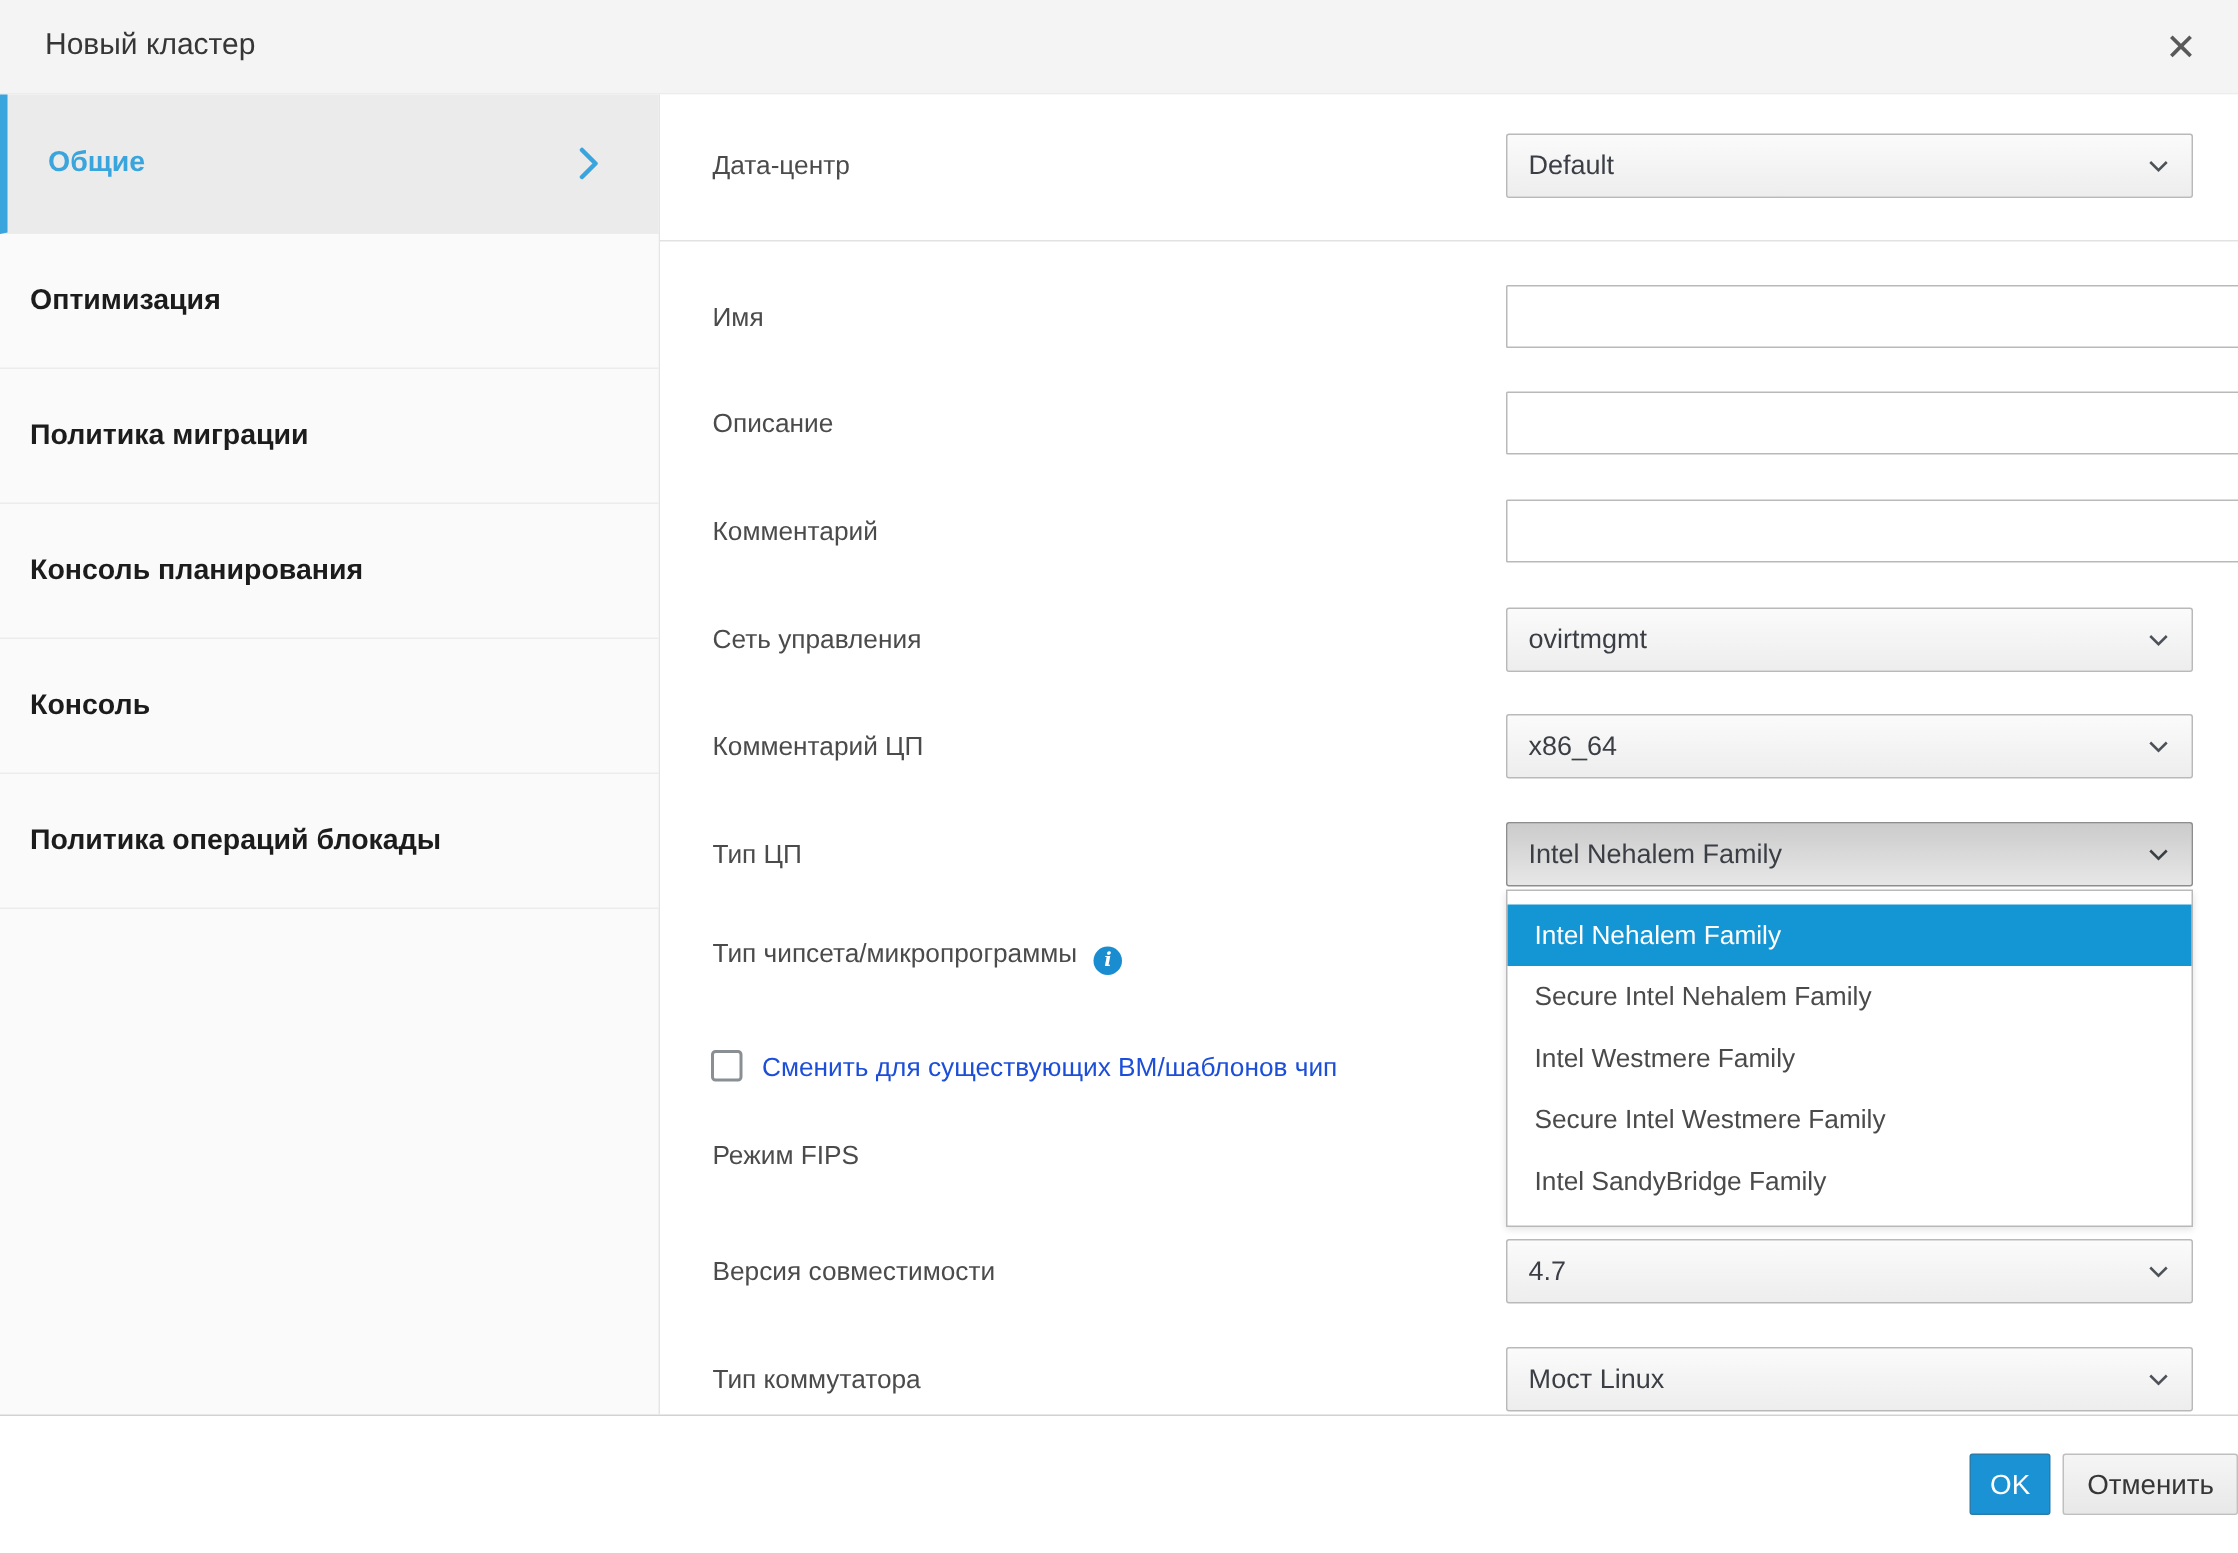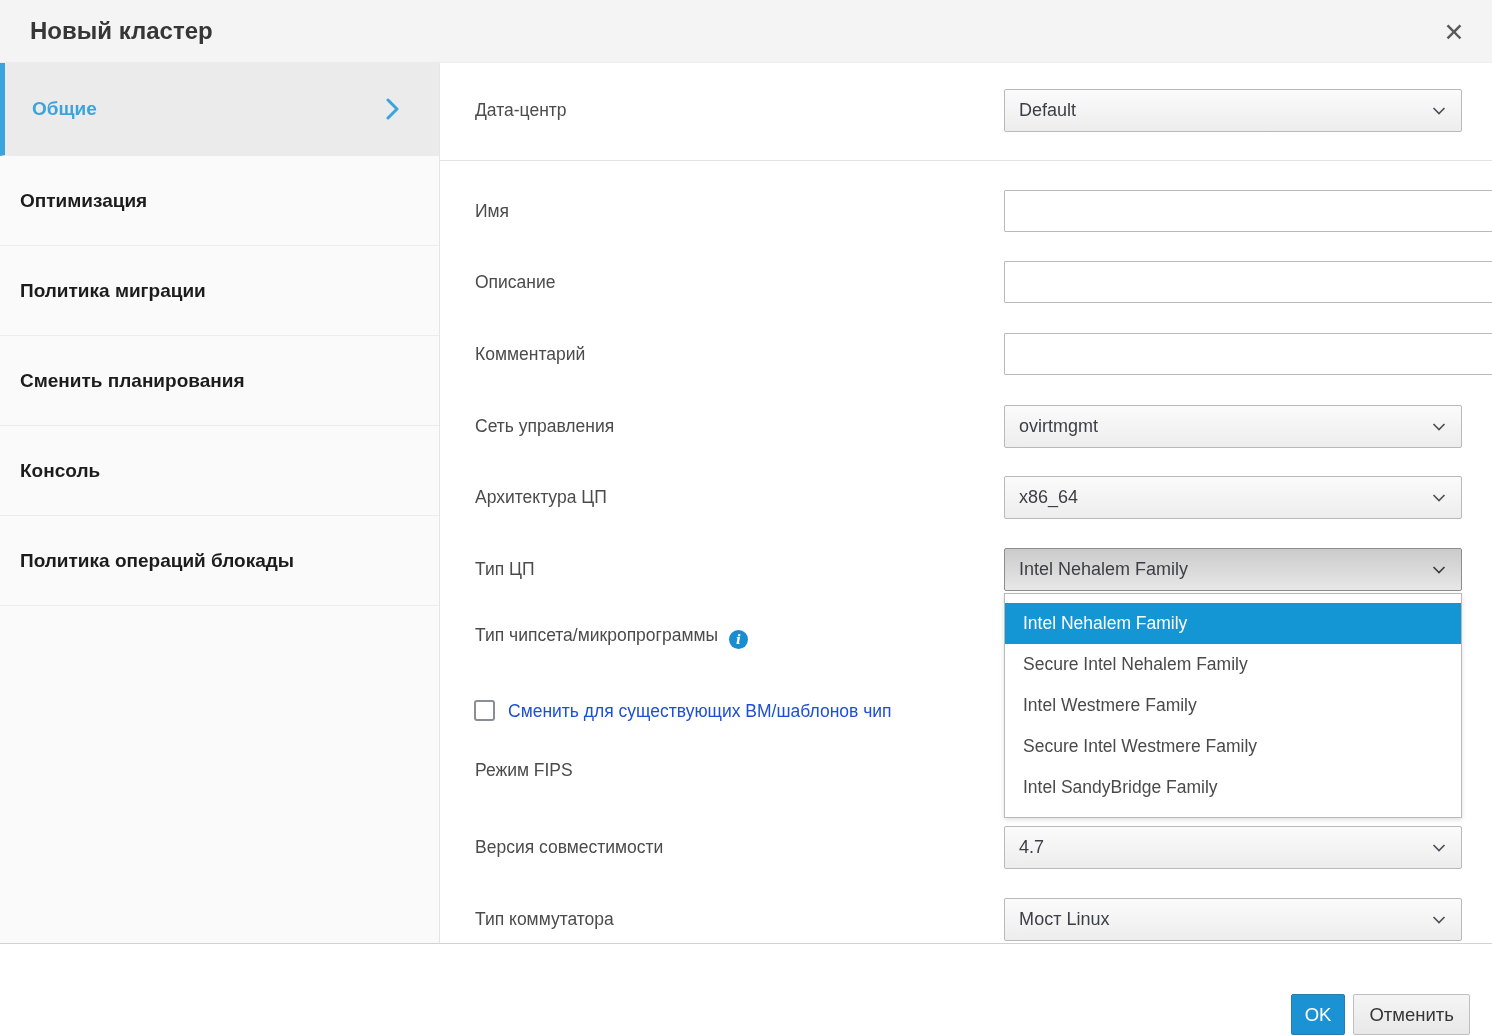--- a/index.html
+++ b/index.html
@@ -1,21 +1,21 @@
 <!DOCTYPE html>
 <html><head>
 <meta charset="utf-8">
 <style>
   html,body{margin:0;padding:0;background:#fff;}
   body{font-family:"Liberation Sans",sans-serif;}
   .dialog{position:relative;width:1492px;height:1035px;background:#fff;overflow:hidden;}
 
   
   .hdr{position:absolute;top:0;left:0;right:0;height:63px;background:#f4f4f4;border-bottom:1px solid #ececec;box-sizing:border-box;}
-  .hdr-title{position:absolute;left:30px;top:0;line-height:61px;font-size:24px;font-weight:bold;color:#363636;}
+  .hdr-title{position:absolute;left:30px;top:0;line-height:61px;font-size:20px;font-weight:normal;color:#363636;}
   .hdr-close{position:absolute;right:18px;top:12px;width:40px;height:40px;border:none;background:transparent;font-size:25px;color:#595959;cursor:pointer;line-height:40px;text-align:center;padding:0;font-family:inherit;}
 
   
   .sidebar{position:absolute;top:63px;left:0;width:440px;height:880px;background:#fafafa;border-right:1px solid #e5e5e5;box-sizing:border-box;}
   .nav-item{position:relative;height:90px;border-bottom:1px solid #ececec;box-sizing:border-box;padding-left:20px;display:flex;align-items:center;font-size:19px;font-weight:bold;color:#1c1c1c;cursor:pointer;background:#fafafa;}
   .nav-item.selected{height:93px;background:#ebebeb;border-left:5px solid #3aa4dc;padding-left:27px;color:#3aa4dc;}
   .nav-chev{position:absolute;right:40px;top:50%;transform:translateY(-50%);display:flex;}
 
   
   .main{position:absolute;left:440px;top:63px;width:1052px;height:880px;background:#fff;}
@@ -32,21 +32,21 @@
   .dropdown{position:absolute;left:564px;width:458px;top:530px;background:#fff;border:1px solid #b9b9b9;box-shadow:0 2px 5px rgba(0,0,0,.12);padding:9px 0;box-sizing:border-box;z-index:10;}
   .opt{height:41px;line-height:41px;padding-left:18px;font-size:17.5px;color:#4a4a4a;cursor:pointer;white-space:nowrap;overflow:hidden;}
   .opt.selected{background:#1495d4;color:#fff;}
 
   .cbx{position:absolute;left:34px;top:0;width:21px;height:21px;border:2px solid #8a8f94;border-radius:3px;background:#fff;box-sizing:border-box;cursor:pointer;}
   .cbx-lbl{position:absolute;left:68px;top:0;line-height:22px;font-size:17.5px;color:#1d4ed8;white-space:nowrap;overflow:hidden;max-width:500px;}
 
   .info{display:inline-block;width:19px;height:19px;border-radius:50%;background:#1a8cd0;color:#fff;font-size:13px;font-weight:bold;text-align:center;line-height:19px;margin-left:11px;vertical-align:-3px;font-family:"DejaVu Serif",serif;font-style:italic;}
 
   
-  .footer{position:absolute;left:0;right:0;top:943px;height:92px;background:#fff;border-top:1px solid #d2d2d2;box-sizing:border-box;display:flex;align-items:flex-end;justify-content:flex-end;gap:8px;padding-right:22px;}
+  .footer{position:absolute;left:0;right:0;top:943px;height:92px;background:#fff;border-top:1px solid #d2d2d2;box-sizing:border-box;display:flex;align-items:center;justify-content:flex-end;gap:8px;}
   .btn{height:41px;font-size:18.5px;border-radius:2px;cursor:pointer;font-family:inherit;box-sizing:border-box;}
   .btn-ok{background:#1a92d4;border:1px solid #2a7cab;color:#fff;padding:0 13px;}
   .btn-cancel{background:linear-gradient(to bottom,#f5f5f5,#e8e8e8);border:1px solid #bfbfbf;color:#363636;padding:0 15px;}
 </style>
 </head>
 <body>
 
 <div class="dialog">
 
   <div class="hdr">
@@ -63,21 +63,21 @@
           </svg>
       </span>
     </div>
     <div class="nav-item">
       <span>Оптимизация</span>
     </div>
     <div class="nav-item">
       <span>Политика миграции</span>
     </div>
     <div class="nav-item">
-      <span>Сменить планирования</span>
+      <span>Консоль планирования</span>
     </div>
     <div class="nav-item">
       <span>Консоль</span>
     </div>
     <div class="nav-item">
       <span>Политика операций блокады</span>
     </div>
   </nav>
 
   <div class="main">
@@ -117,21 +117,21 @@
         <span>ovirtmgmt</span>
         <span class="caret">
           <svg width="14" height="9" viewBox="0 0 14 9">
               <polyline points="1.5,1.5 7,7 12.5,1.5" fill="none" stroke="#4d5258" stroke-width="1.7"></polyline>
             </svg>
         </span>
       </div>
     </div>
 
     <div class="row" style="top:413px;height:43px">
-      <span class="lbl">Архитектура ЦП</span>
+      <span class="lbl">Комментарий ЦП</span>
       <div class="ctl select">
         <span>x86_64</span>
         <span class="caret">
           <svg width="14" height="9" viewBox="0 0 14 9">
               <polyline points="1.5,1.5 7,7 12.5,1.5" fill="none" stroke="#4d5258" stroke-width="1.7"></polyline>
             </svg>
         </span>
       </div>
     </div>
 

